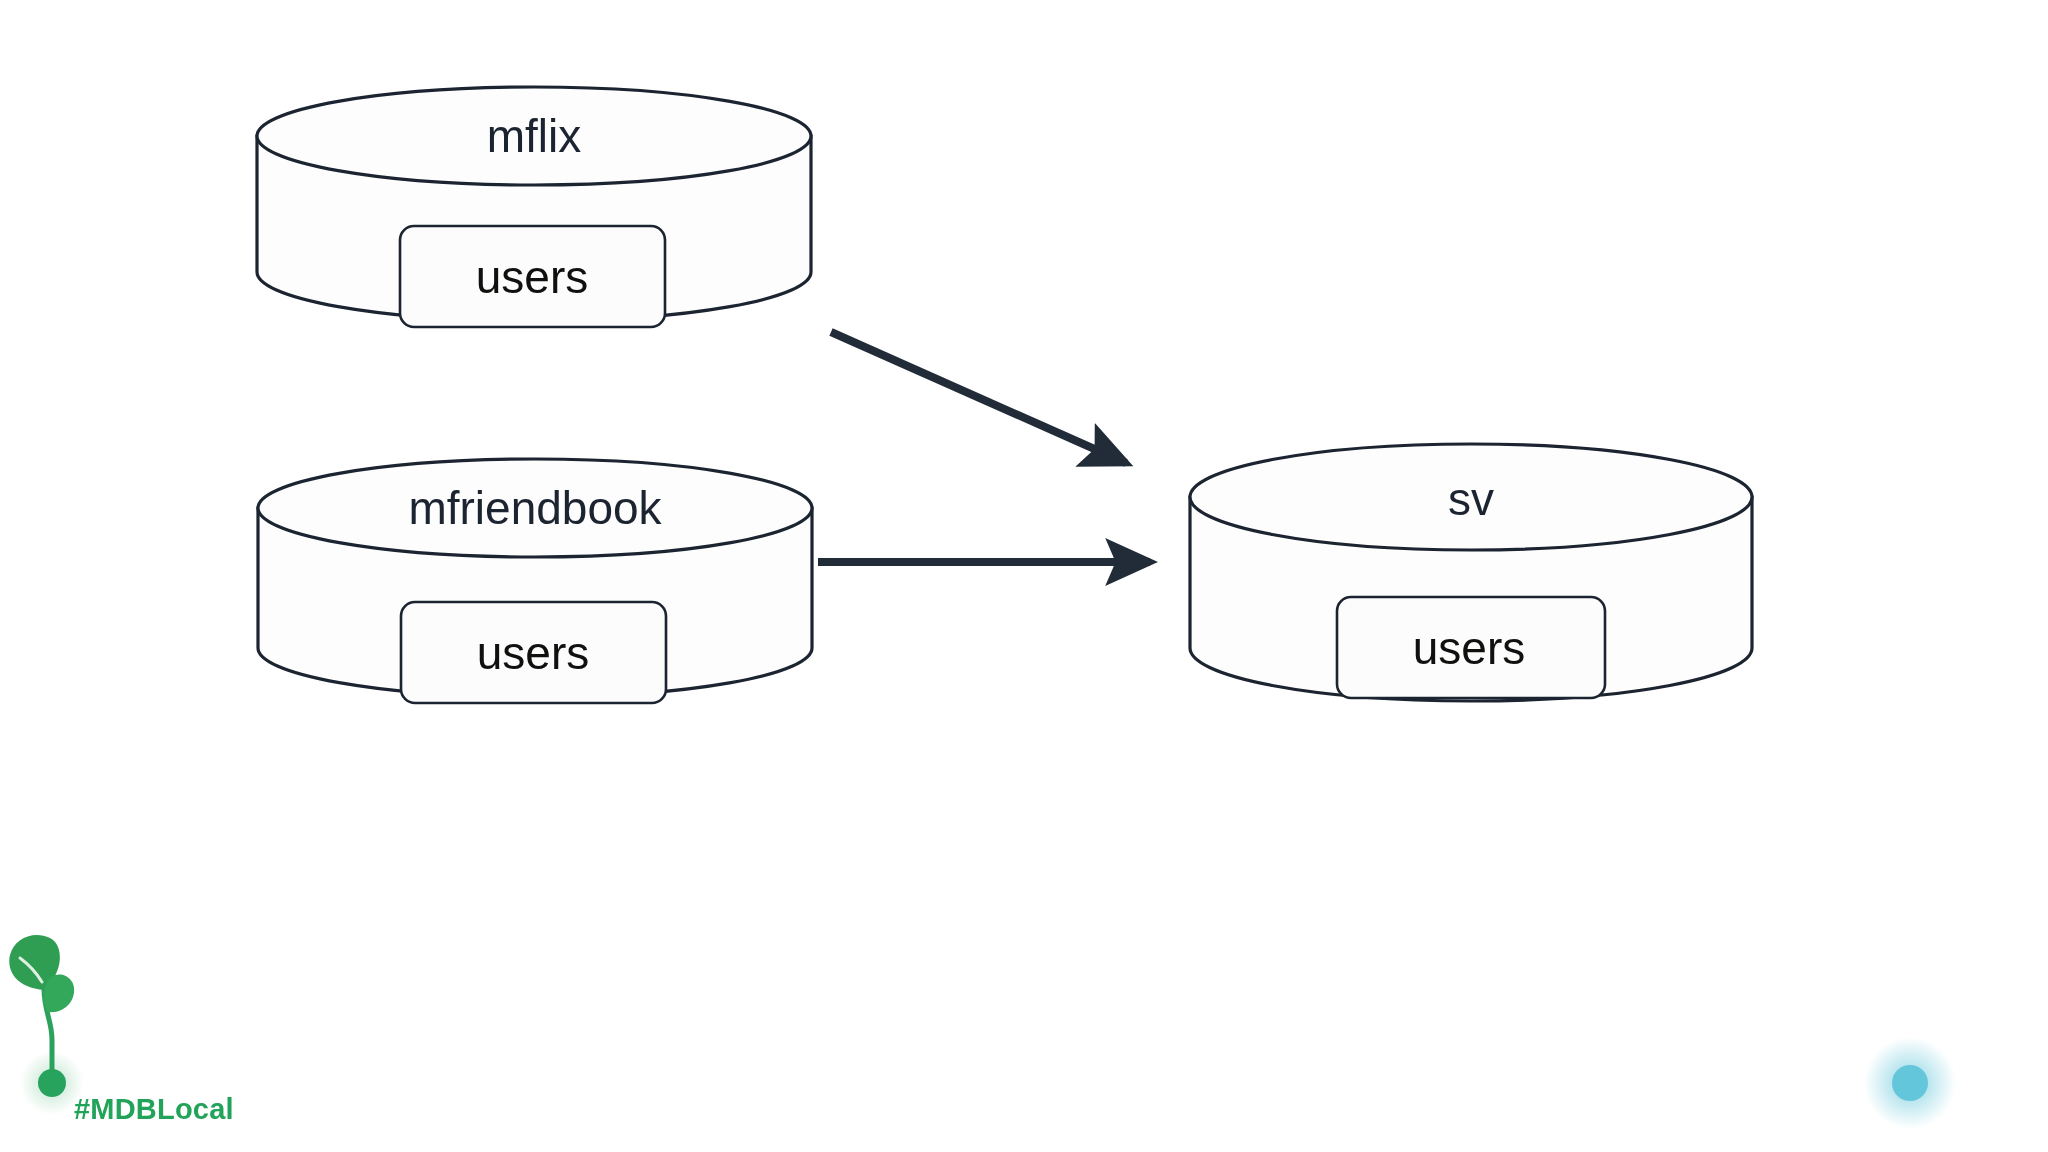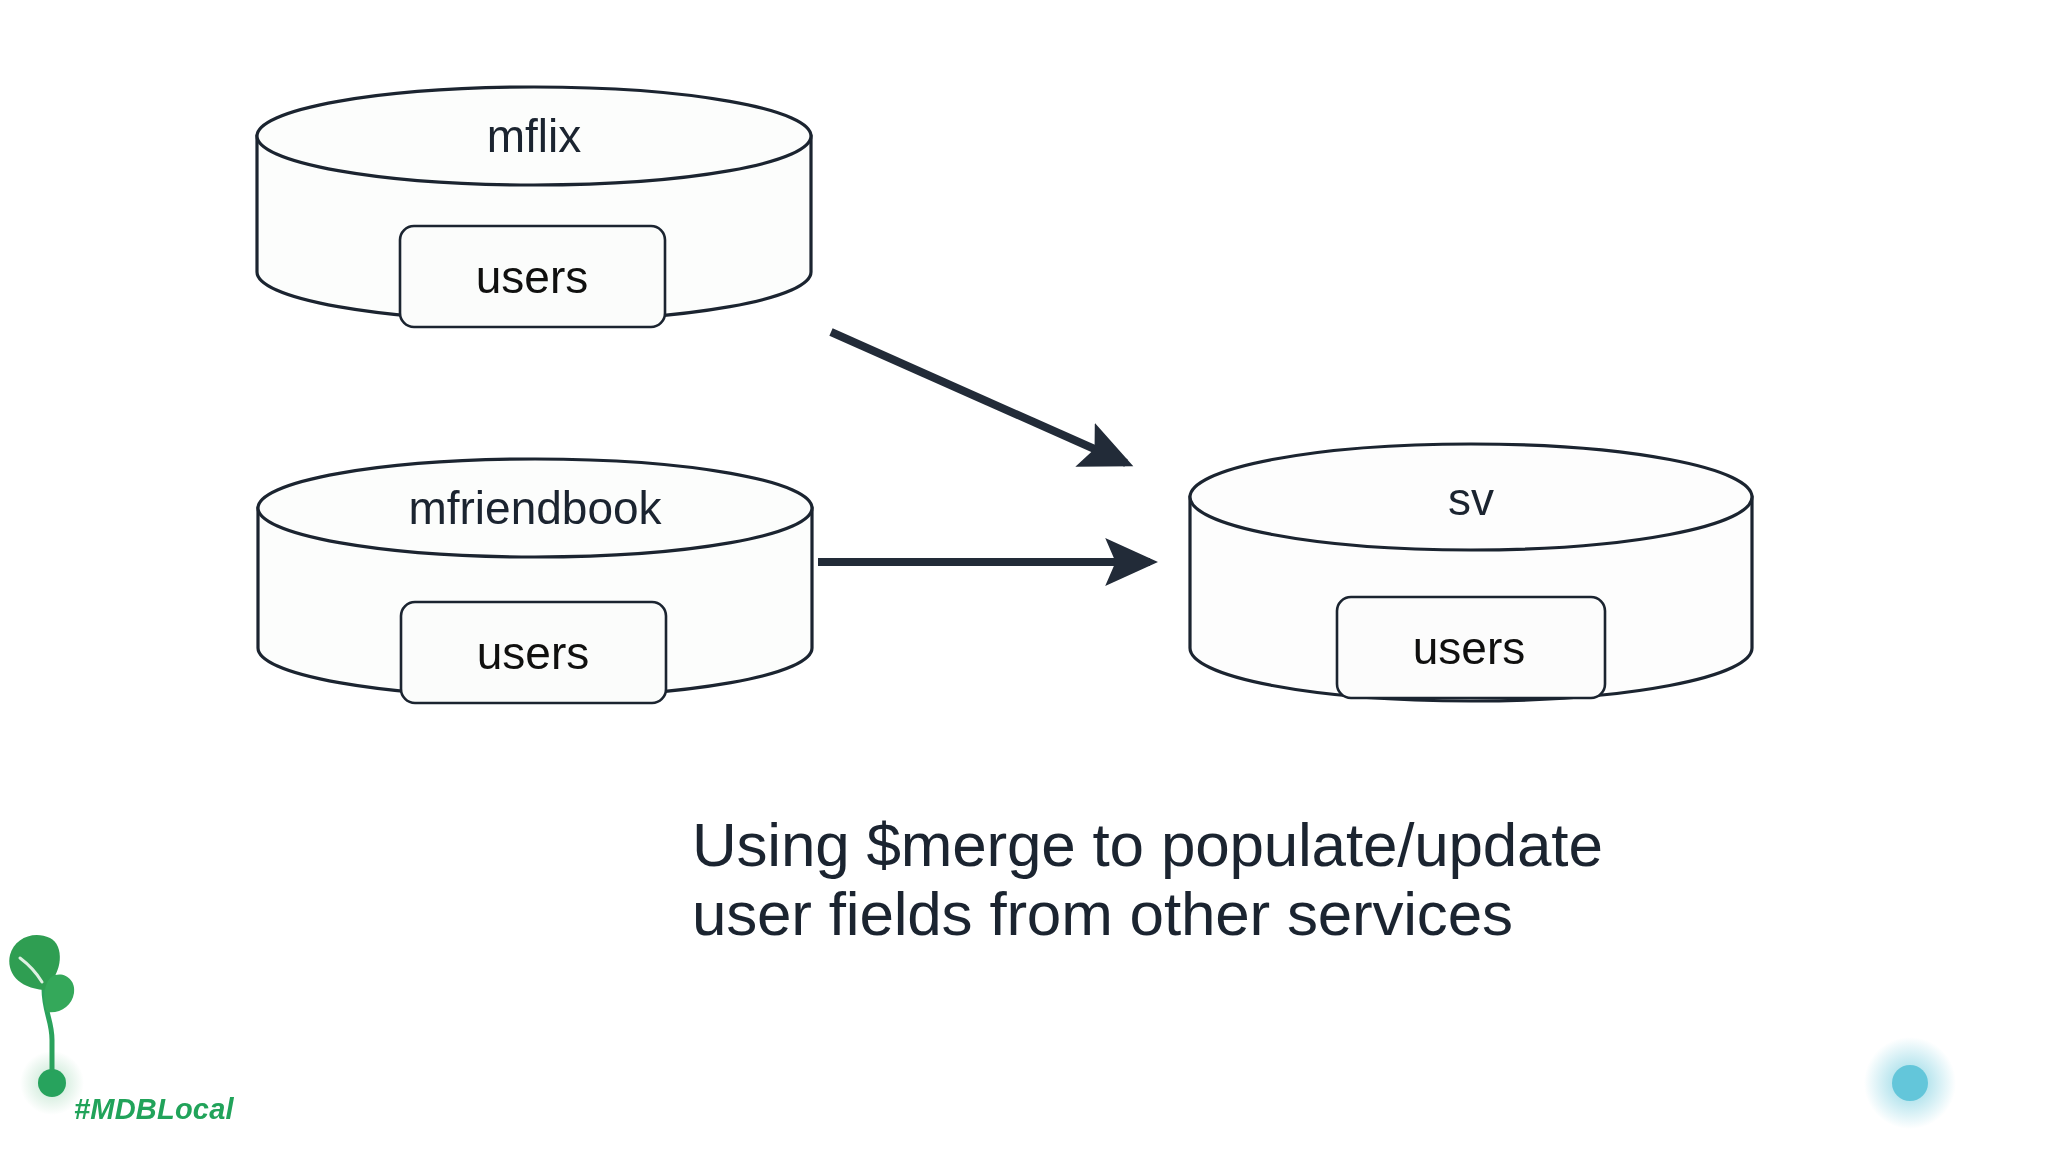--- a/index.html
+++ b/index.html
@@ -42,21 +42,20 @@
   }
   .brand-hash {
     position:absolute;
     left:74px;
     top:1093px;
     font-size:29px;
     font-weight:bold;
     color:#21a35a;
     letter-spacing:0.2px;
     font-family:"Liberation Sans", sans-serif;
-    font-style:italic;
   }
 </style>
 </head>
 <body>
 
 <div id="slide">
 
   <svg id="diagram-svg" viewBox="0 0 2048 1152">
     <defs>
       <marker id="arrowhead" markerWidth="7" markerHeight="7" refX="5.6" refY="3" orient="auto">
@@ -127,20 +126,16 @@
 
       <path d="M47,1012 C60,1014 72,1006 74,993 C76,981 66,972 55,975 C45,978 41,998 47,1012 Z" fill="#34a85a"></path>
     </g>
   </svg>
 
   <svg style="position:absolute;left:0;top:0;width:2048px;height:1152px;pointer-events:none;" viewBox="0 0 2048 1152">
     <path d="M52,1069 L52,1095 Q52,1083 52,1083" fill="none" stroke="#2aa25c" stroke-width="0"></path>
     <path d="M52,1028 L52,1046 Q52,1060 66,1060 L96,1060" fill="none" stroke="#ffffff" stroke-width="0"></path>
   </svg>
 
-  <div class="caption">
-    <div>Using $merge to populate/update</div>
-    <div>user fields from other services</div>
-  </div>
 
   <div class="brand-hash">#MDBLocal</div>
 
 </div>
 
 </body></html>

